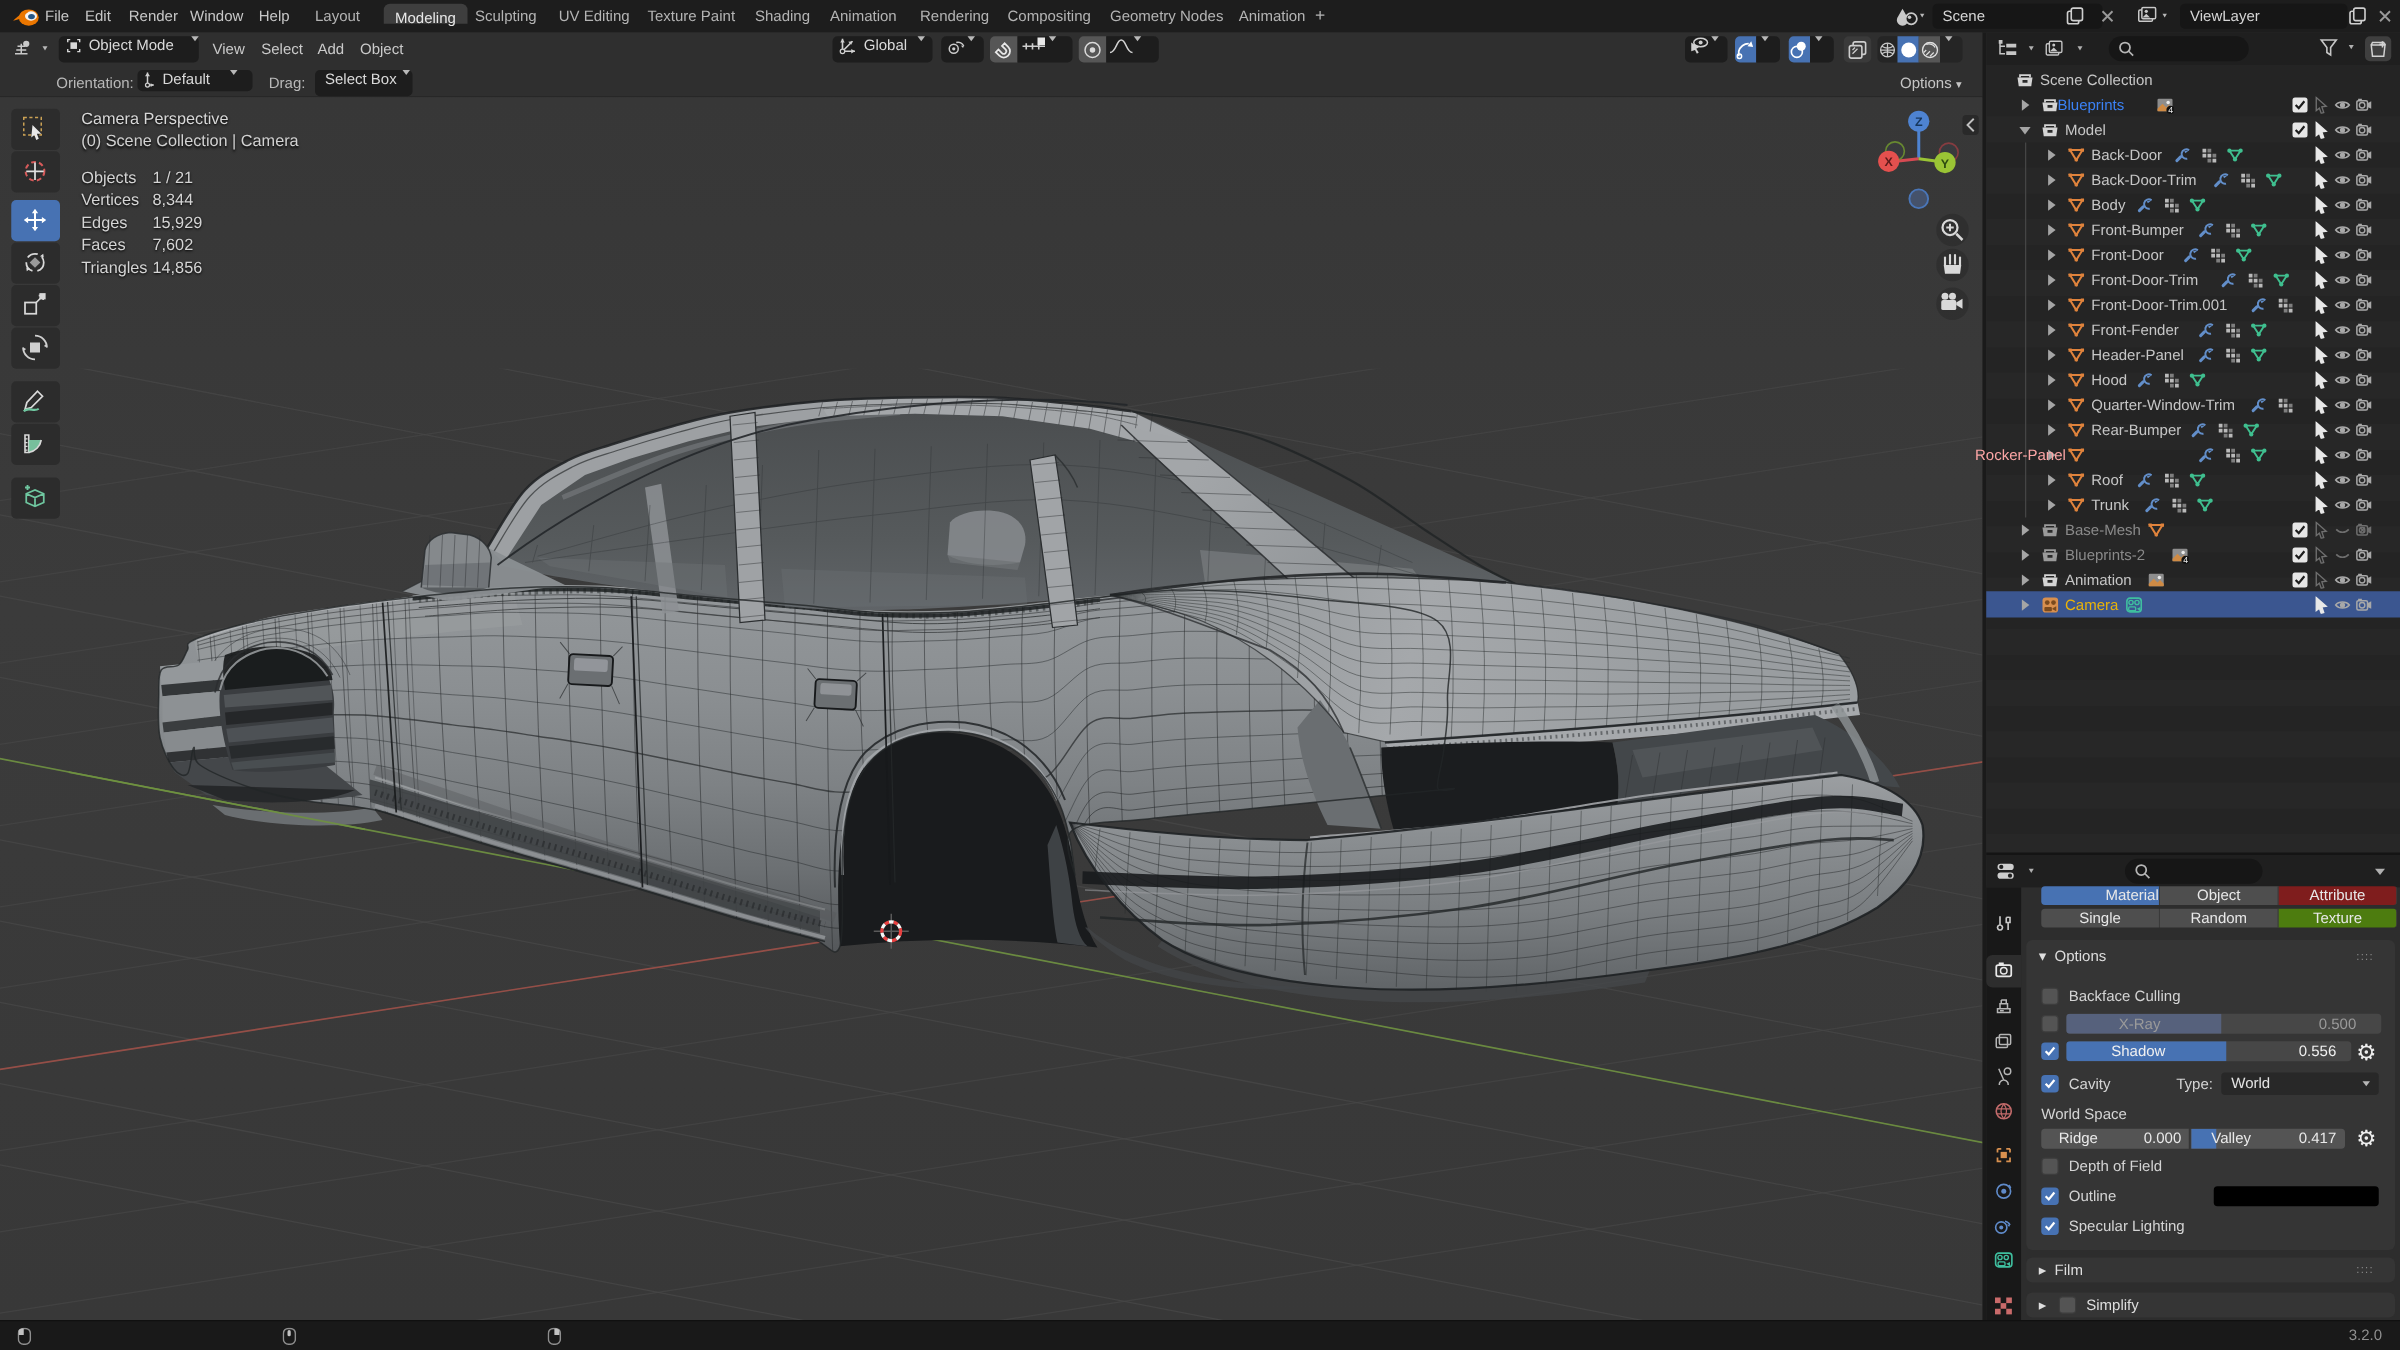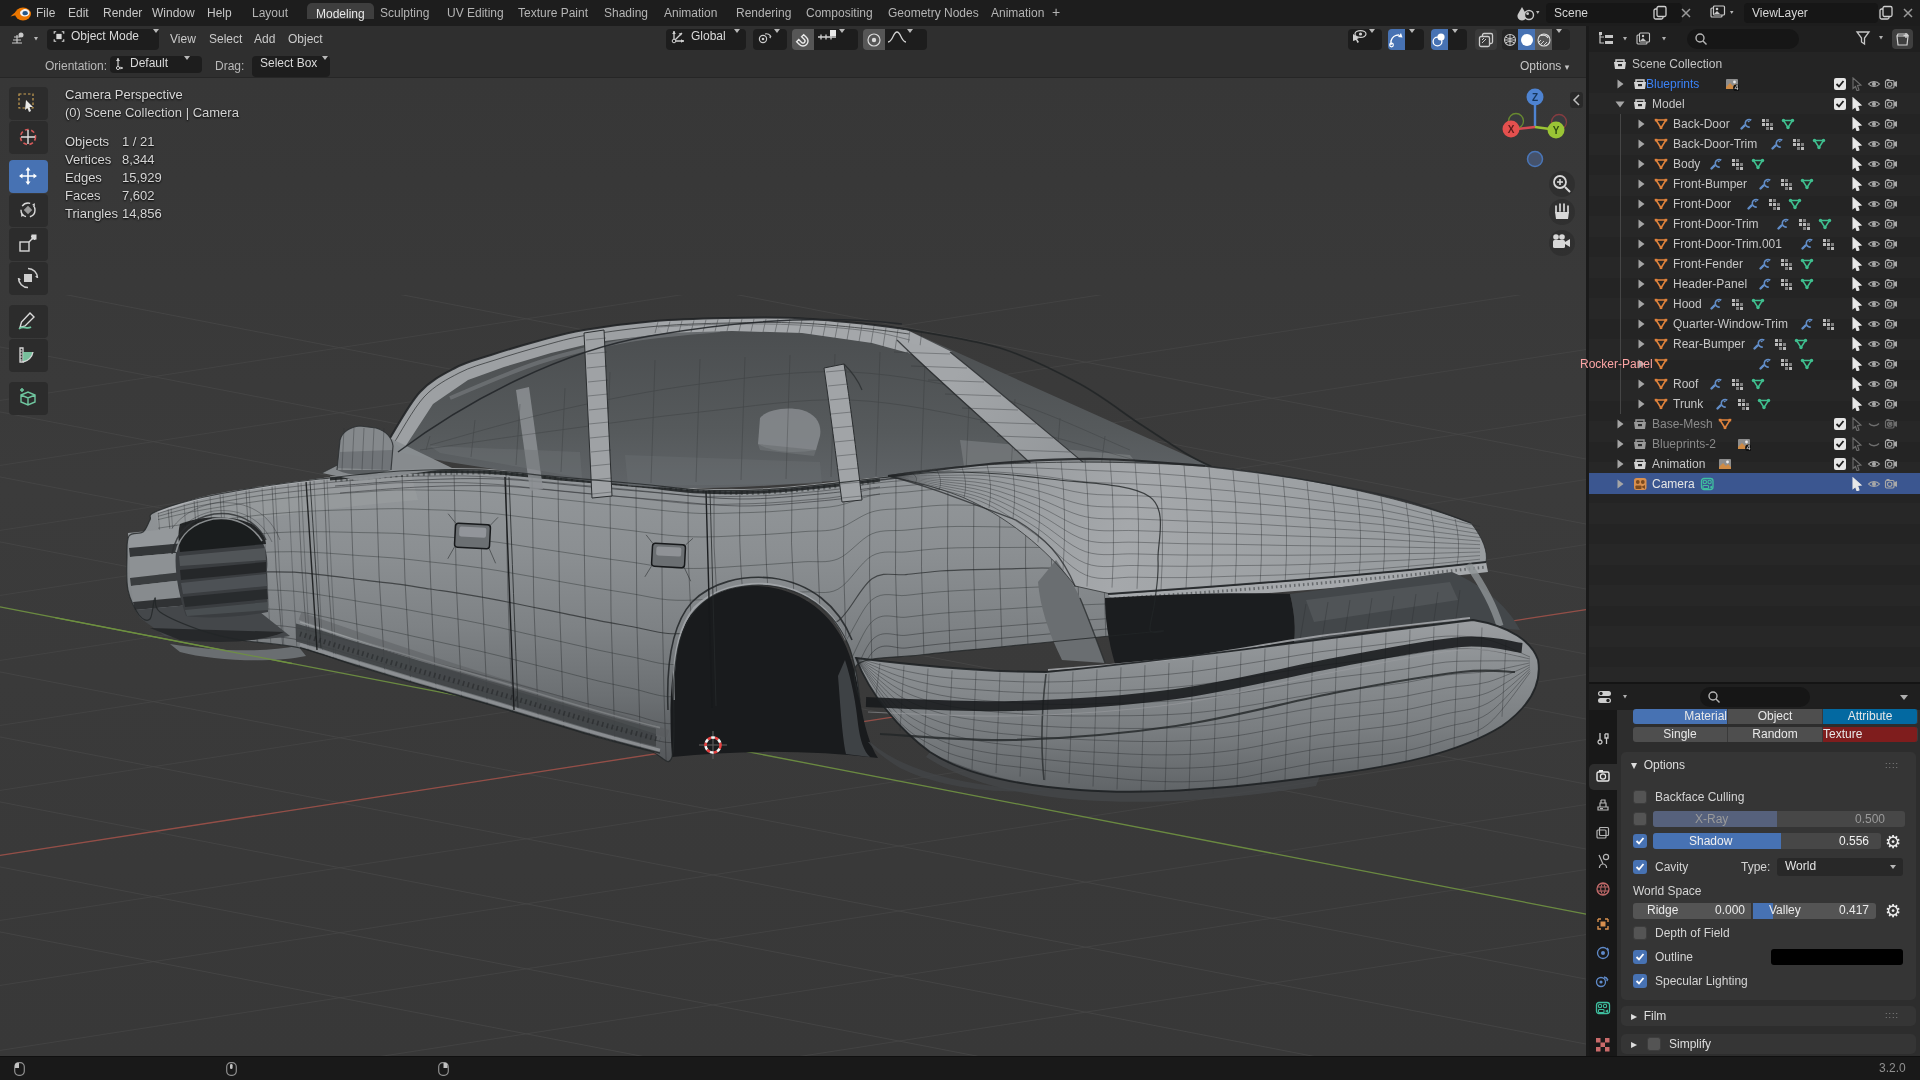--- a/index.html
+++ b/index.html
@@ -1555,21 +1555,21 @@
 <svg class="abs" style="left:1613px;top:477px" width="14" height="14" viewBox="0 0 14 14">
     <path d="M4.5,2.5 L10.5,7 L4.5,11.5 Z" fill="#a5a5a5"></path>
   </svg>
 <svg class="abs" style="left:1633px;top:477px" width="14" height="14" viewBox="0 0 14 14">
     <rect x="1" y="1" width="12.5" height="12" rx="2.5" fill="#d88f4e"></rect>
     <circle cx="4.8" cy="5" r="1.9" fill="#7a4a1e"></circle>
     <circle cx="9.8" cy="5" r="1.9" fill="#7a4a1e"></circle>
     <rect x="2.5" y="8.5" width="6" height="3.5" rx="0.8" fill="#7a4a1e"></rect>
     <path d="M9,9.5 l3,-1.6 l0,4 l-3,-1.6 z" fill="#7a4a1e"></path>
   </svg>
-<div class="abs" style="left:1652px;top:477px;font-size:12px;color:#e5e5e5">Camera</div>
+<div class="abs" style="left:1652px;top:477px;font-size:12px;color:#eab308">Camera</div>
 <svg class="abs" style="left:1700px;top:477px" width="14" height="14" viewBox="0 0 14 14">
     <rect x="1.5" y="1.5" width="11.5" height="11" rx="2.5" fill="none" stroke="#3fbf9f" stroke-width="1.3"></rect>
     <circle cx="4.8" cy="5" r="1.7" fill="none" stroke="#3fbf9f" stroke-width="1.1"></circle>
     <circle cx="9.6" cy="5" r="1.7" fill="none" stroke="#3fbf9f" stroke-width="1.1"></circle>
     <rect x="3" y="8.5" width="5.5" height="3" rx="0.8" fill="none" stroke="#3fbf9f" stroke-width="1.1"></rect>
     <path d="M9.5,10 l2.8,-1.5 l0,3.5 z" fill="#3fbf9f"></path>
   </svg>
 <svg class="abs" style="left:1884px;top:477px" width="14" height="14" viewBox="0 0 14 14">
     <rect x="1.5" y="3.5" width="8.5" height="7.5" rx="1.2" fill="none" stroke="#a8a8a8" stroke-width="1.2"></rect>
     <circle cx="5.7" cy="7.2" r="2.2" fill="none" stroke="#a8a8a8" stroke-width="1.1"></circle>
@@ -1652,24 +1652,24 @@
   </svg>
 <svg class="abs" style="left:1595px;top:1037px" width="16" height="16" viewBox="0 0 16 16">
     <rect x="1" y="1" width="4.5" height="4.5" fill="#c96a6a"></rect>
     <rect x="10" y="1" width="4.5" height="4.5" fill="#c96a6a"></rect>
     <rect x="5.5" y="5.5" width="4.5" height="4.5" fill="#c96a6a"></rect>
     <rect x="1" y="10" width="4.5" height="4.5" fill="#c96a6a"></rect>
     <rect x="10" y="10" width="4.5" height="4.5" fill="#c96a6a"></rect>
   </svg>
 <div class="abs" style="left:1633px;top:709px;width:95px;height:15px;background:#4772b3;border-radius:3px 0 0 3px;border-right:1px solid #3a3a3a;color:#e8e8e8;font-size:12px;text-align:right;padding-top:0px;overflow:hidden">Material</div>
 <div class="abs" style="left:1728px;top:709px;width:95px;height:15px;background:#4e4e4e;;border-right:1px solid #3a3a3a;color:#e8e8e8;font-size:12px;text-align:center;padding-top:0px;overflow:hidden">Object</div>
-<div class="abs" style="left:1823px;top:709px;width:95px;height:15px;background:#0369a1;border-radius:0 3px 3px 0;border-right:1px solid #3a3a3a;color:#e8e8e8;font-size:12px;text-align:center;padding-top:0px;overflow:hidden">Attribute</div>
+<div class="abs" style="left:1823px;top:709px;width:95px;height:15px;background:#7f1d1d;border-radius:0 3px 3px 0;border-right:1px solid #3a3a3a;color:#e8e8e8;font-size:12px;text-align:center;padding-top:0px;overflow:hidden">Attribute</div>
 <div class="abs" style="left:1633px;top:727px;width:95px;height:15px;background:#4e4e4e;border-radius:3px 0 0 3px;border-right:1px solid #3a3a3a;color:#e8e8e8;font-size:12px;text-align:center;padding-top:0px;overflow:hidden">Single</div>
 <div class="abs" style="left:1728px;top:727px;width:95px;height:15px;background:#4e4e4e;;border-right:1px solid #3a3a3a;color:#e8e8e8;font-size:12px;text-align:center;padding-top:0px;overflow:hidden">Random</div>
-<div class="abs" style="left:1823px;top:727px;width:95px;height:15px;background:#7f1d1d;border-radius:0 3px 3px 0;border-right:1px solid #3a3a3a;color:#e8e8e8;font-size:12px;text-align:left;padding-top:0px;overflow:hidden">Texture</div>
+<div class="abs" style="left:1823px;top:727px;width:95px;height:15px;background:#4d7c0f;border-radius:0 3px 3px 0;border-right:1px solid #3a3a3a;color:#e8e8e8;font-size:12px;text-align:center;padding-top:0px;overflow:hidden">Texture</div>
 <div class="abs" style="left:1621px;top:752px;width:295px;height:248px;background:#353535;border-radius:5px"></div>
 <div class="abs" style="left:1631px;top:758px;color:#dedede;font-size:12px">▾&nbsp; Options</div>
 <div class="abs" style="left:1885px;top:760px;color:#8a8a8a;font-size:9px;letter-spacing:1px">::::</div>
 <div class="abs" style="left:1633px;top:790px;width:14px;height:14px;background:#545454;border-radius:3px;border:1px solid #3d3d3d"></div>
 <div class="abs" style="left:1655px;top:790px;color:#d4d4d4;font-size:12px">Backface Culling</div>
 <div class="abs" style="left:1633px;top:812px;width:14px;height:14px;background:#545454;border-radius:3px;border:1px solid #3d3d3d"></div>
 <div class="abs" style="left:1653px;top:811px;width:252px;height:16px;background:#474747;border-radius:3px;overflow:hidden">
     <div style="width:124px;height:16px;background:#56617c"></div>
   </div>
 <div class="abs" style="left:1695px;top:812px;color:#9a9a9a;font-size:12px">X-Ray</div>

